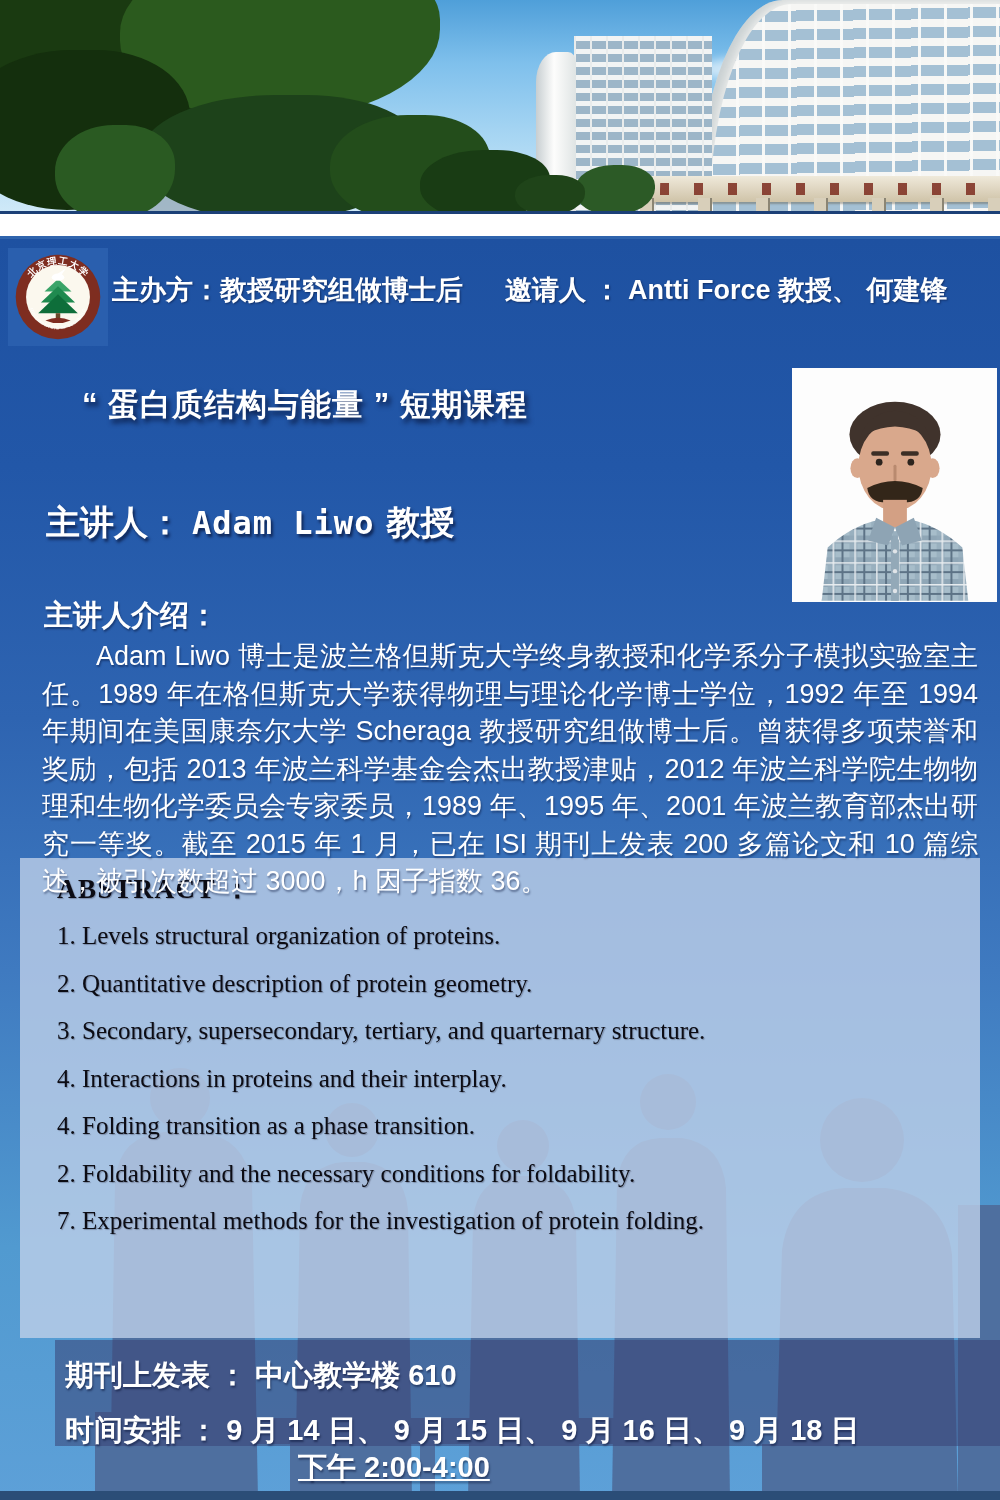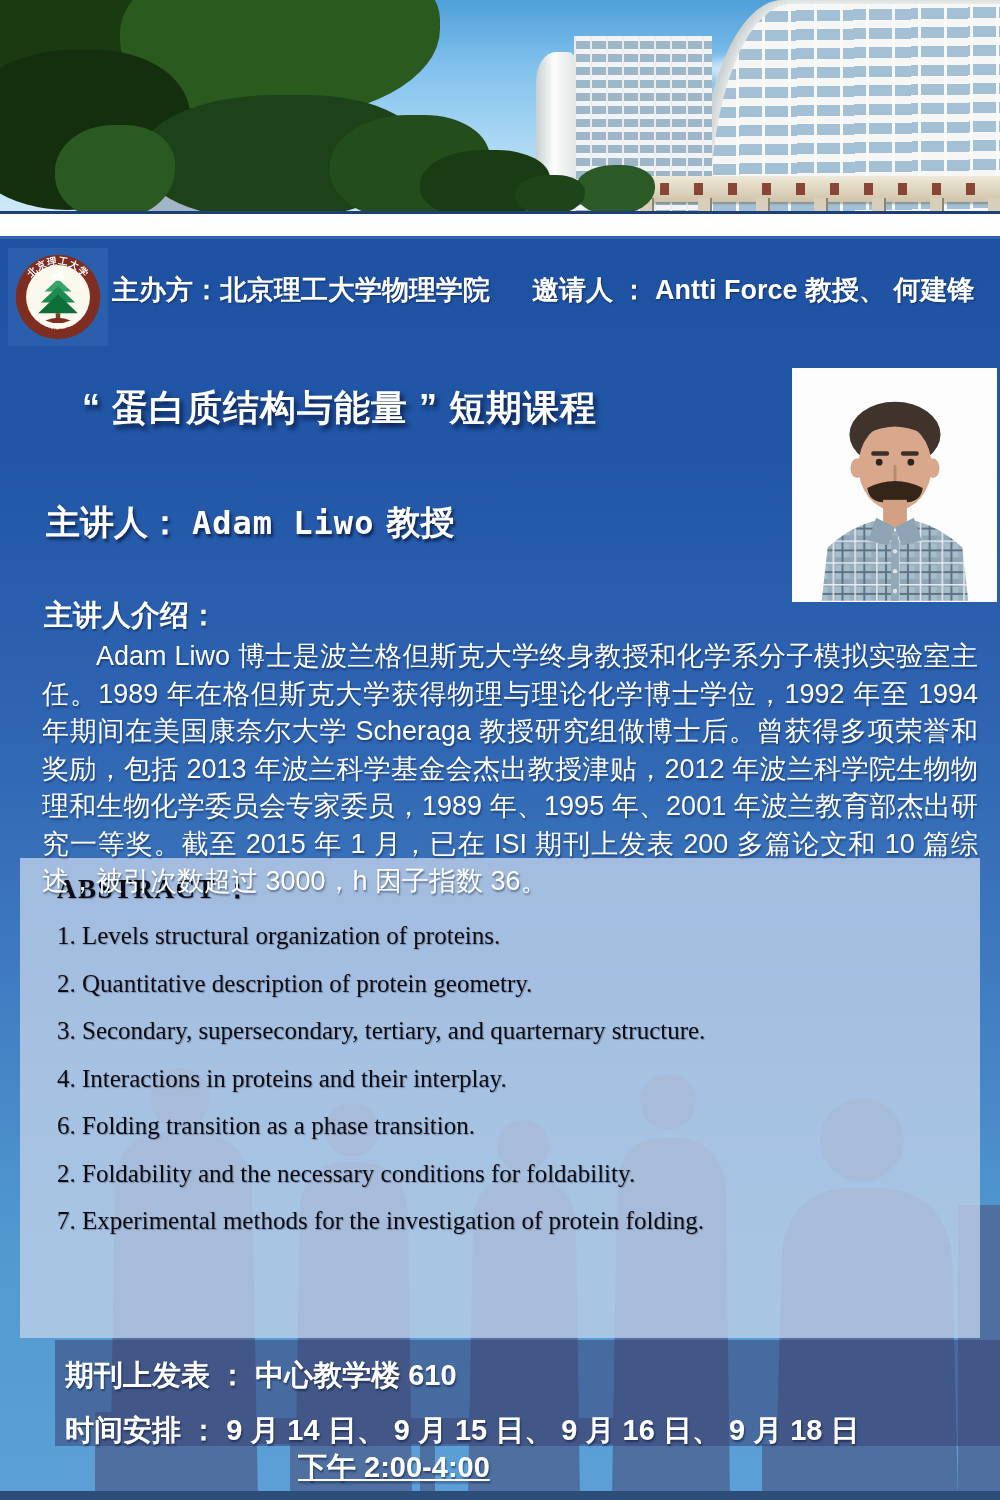--- a/index.html
+++ b/index.html
@@ -50,21 +50,21 @@
 
   .logo-tile { left:8px; top:248px; width:100px; height:98px; background:#2a5fae; z-index:5;
     display:flex; align-items:center; justify-content:center; }
 
   .header-line { left:112px; top:272px; width:880px; z-index:5; color:#fff;
     font-size:27px; font-weight:bold; white-space:nowrap;
     text-shadow:1px 1px 2px rgba(5,15,50,.5); }
   .header-line .inviter { margin-left:42px; }
 
   .title { left:82px; top:384px; width:720px; z-index:5; color:#fff;
-    font-size:36px; font-weight:bold; letter-spacing:1px; white-space:nowrap;
+    font-size:31px; font-weight:bold; letter-spacing:1px; white-space:nowrap;
     text-shadow:3px 4px 5px rgba(5,15,50,.8); }
 
   .photo { left:792px; top:368px; width:205px; height:234px; background:#fdfdfd; z-index:5; }
 
   .speaker { left:46px; top:500px; z-index:5; color:#fff; font-weight:bold;
     text-shadow:2px 3px 3px rgba(5,15,50,.7); white-space:nowrap; }
   .speaker .lab { font-size:34px; }
   .speaker .name { font-family:"DejaVu Sans Mono","Liberation Mono",monospace;
     font-size:32px; margin-left:10px; letter-spacing:1px; }
   .speaker .suf { font-size:34px; margin-left:12px; }
@@ -178,21 +178,21 @@
       <text font-size="10.5" font-weight="bold" fill="#ffffff" letter-spacing="1">
         <textPath href="#topArc" startOffset="50%" text-anchor="middle">北京理工大学</textPath>
       </text>
       <text font-size="4.6" fill="#ffffff" letter-spacing=".4">
         <textPath href="#botArc" startOffset="50%" text-anchor="middle">BEIJING INSTITUTE OF TECHNOLOGY</textPath>
       </text>
     </svg>
   </div>
 
   <div class="abs header-line">
-    <span>主办方：北京理工大学物理学院</span><span class="inviter">邀请人 ： Antti Force 教授、 何建锋</span>
+    <span>主办方：教授研究组做博士后</span><span class="inviter">邀请人 ： Antti Force 教授、 何建锋</span>
   </div>
 
   <div class="abs title">“ 蛋白质结构与能量 ” 短期课程</div>
 
   <div class="abs photo">
     <svg width="205" height="234" viewBox="0 0 207 234">
       <defs>
         <pattern id="plaid" width="22" height="22" patternUnits="userSpaceOnUse">
           <rect width="22" height="22" fill="#a7bdca"></rect>
           <rect y="14" width="22" height="8" fill="#8fa6b6"></rect>
@@ -232,21 +232,21 @@
     <span class="lab">主讲人：</span><span class="name">Adam Liwo</span><span class="suf">教授</span>
   </div>
   <div class="abs intro-body">Adam Liwo 博士是波兰格但斯克大学终身教授和化学系分子模拟实验室主任。1989 年在格但斯克大学获得物理与理论化学博士学位，1992 年至 1994 年期间在美国康奈尔大学 Scheraga 教授研究组做博士后。曾获得多项荣誉和奖励，包括 2013 年波兰科学基金会杰出教授津贴，2012 年波兰科学院生物物理和生物化学委员会专家委员，1989 年、1995 年、2001 年波兰教育部杰出研究一等奖。截至 2015 年 1 月，已在 ISI 期刊上发表 200 多篇论文和 10 篇综述，被引次数超过 3000，h 因子指数 36。</div>
 
   <div class="abs abstract-box">
     <div class="abs-heading">ABSTRACT ：</div>
     <div class="abs-item">1. Levels structural organization of proteins.</div>
     <div class="abs-item">2. Quantitative description of protein geometry.</div>
     <div class="abs-item">3. Secondary, supersecondary, tertiary, and quarternary structure.</div>
     <div class="abs-item">4. Interactions in proteins and their interplay.</div>
-    <div class="abs-item">6. Folding transition as a phase transition.</div>
+    <div class="abs-item">4. Folding transition as a phase transition.</div>
     <div class="abs-item">2. Foldability and the necessary conditions for foldability.</div>
     <div class="abs-item">7. Experimental methods for the investigation of protein folding.</div>
   </div>
 
   <div class="abs schedule-band"></div>
   <div class="abs sched sched-loc">
     <span>期刊上发表 ：</span>
     <span>中心教学楼 610</span>
   </div>
   <div class="abs sched sched-time">

